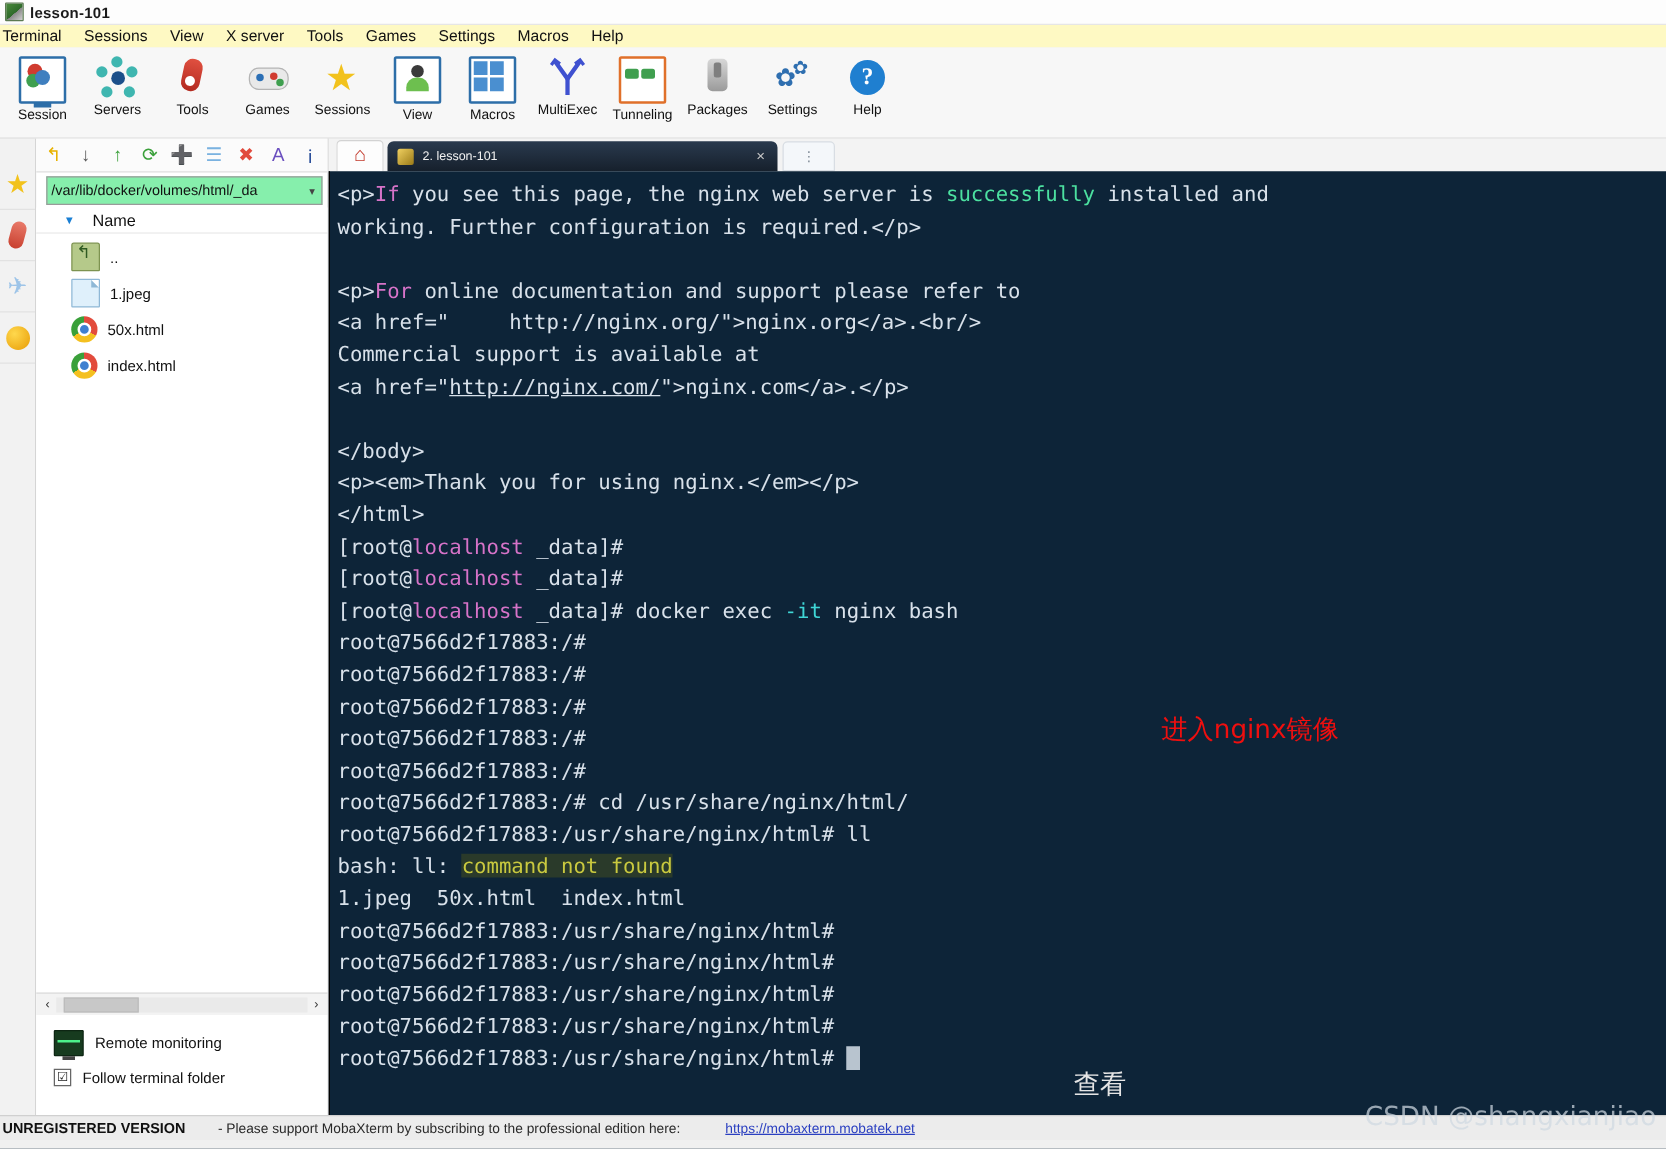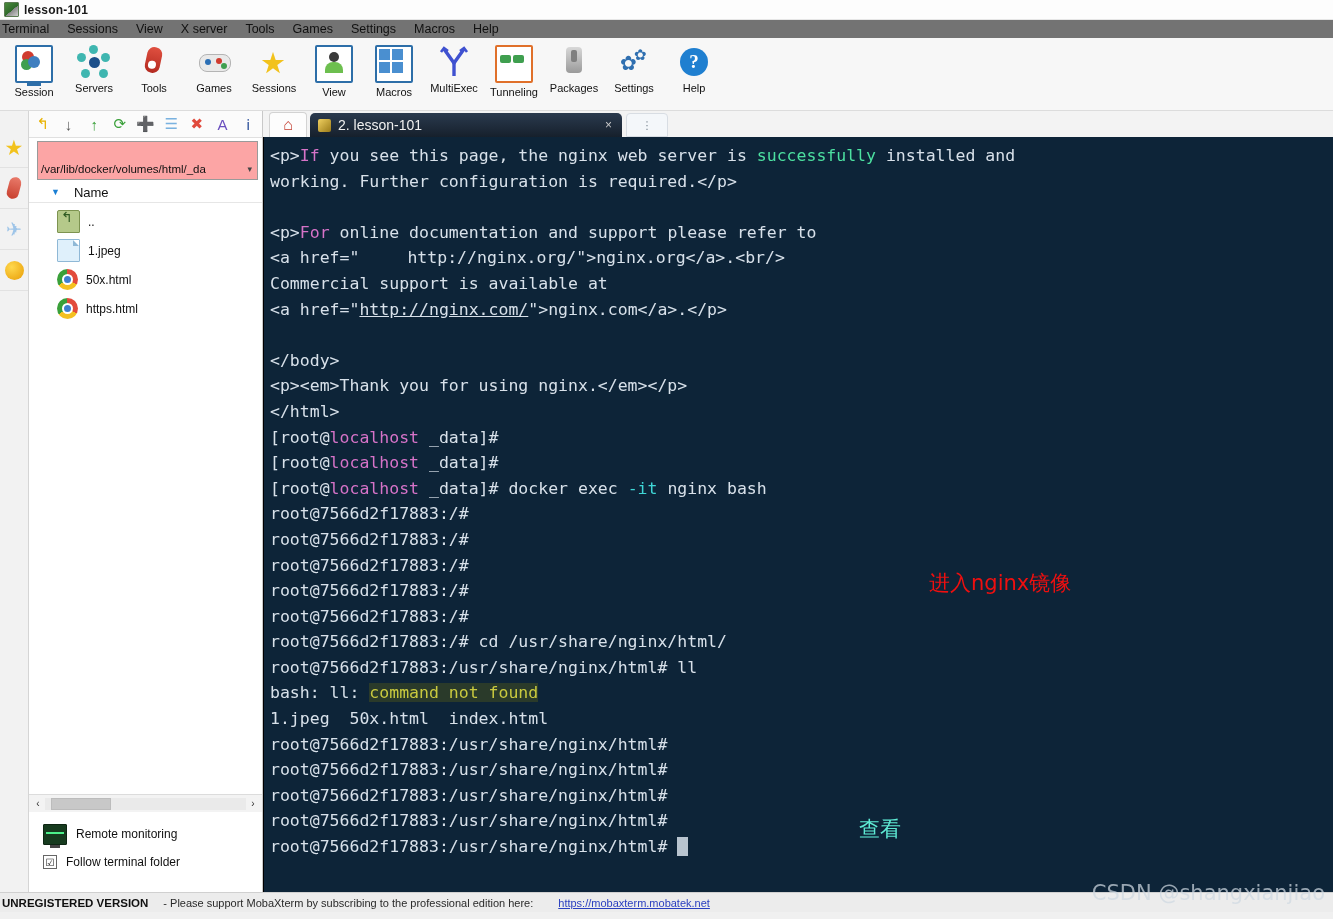--- a/index.html
+++ b/index.html
@@ -17,21 +17,21 @@
   }
   #titlebar .app-ico{
     width:13px;height:13px;margin-right:5px;flex:none;
     background:linear-gradient(140deg,#4a8a3c 0%,#2f6a2a 55%,#8a8a8a 56%,#cfcfcf 100%);
     border:1px solid #5b7a52;border-radius:1px;
   }
   #titlebar .title-text{font-size:12px;font-weight:bold;color:#1a1a1a;letter-spacing:.2px;}
 
   
   #menubar{
-    height:18px;background:#737373;display:flex;align-items:center;
+    height:18px;background:#fef9c3;display:flex;align-items:center;
     padding-left:0px;gap:0px;
   }
   #menubar .mi{
     font-size:12.5px;color:#111;padding:1px 9px 2px 9px;cursor:default;white-space:nowrap;
   }
   #menubar .mi:first-child{padding-left:2px;}
 
   
   #toolbar{
     height:70px;background:#f7f7f7;display:flex;align-items:flex-start;
@@ -105,21 +105,21 @@
   #sftp-toolbar{height:26px;background:#fbfbfb;display:flex;align-items:center;gap:2px;padding:0 2px;border-bottom:1px solid #e0e0e0;}
   .sf-ico{width:24px;height:22px;display:flex;align-items:center;justify-content:center;font-size:15px;cursor:default;position:relative;}
   .f-yellow{color:#e8b200;}
   .f-green{color:#3aa03a;}
   .f-blue{color:#7ab2e0;}
   .f-red{color:#e14a3c;}
   .f-purple{color:#6a4fbf;}
   .f-navy{color:#2b4f9a;}
   .f-gray{color:#5a5a5a;}
 
-  #sftp-path{height:21px;margin:3px 4px 2px 8px;border:1px solid #9a9a9a;background:#fca5a5;display:flex;align-items:center;padding:16px 2px 0 3px;}
+  #sftp-path{height:21px;margin:3px 4px 2px 8px;border:1px solid #9a9a9a;background:#86efac;display:flex;align-items:center;padding:0 2px 0 3px;}
   #sftp-path .p-txt{font-size:11.5px;color:#111;flex:1;white-space:nowrap;overflow:hidden;}
   #sftp-path .p-arrow{font-size:9px;color:#444;padding:0 3px;}
 
   #sftp-head{height:20px;display:flex;align-items:center;padding-left:44px;border-bottom:1px solid #e6e6e6;background:#fff;}
   #sftp-head .tri{color:#1a7fd4;font-size:9px;margin-left:-22px;margin-right:14px;}
   #sftp-head .hname{font-size:13px;color:#111;text-align:center;}
 
   #sftp-list{flex:1;background:#fff;padding-top:4px;overflow:hidden;}
   .frow{height:29px;display:flex;align-items:center;padding-left:58px;cursor:default;}
   .frow .fico{width:21px;height:21px;margin-right:8px;margin-left:-30px;position:relative;flex:none;}
@@ -144,21 +144,21 @@
   .foot-lbl{font-size:12px;color:#111;}
   .chk{width:12px;height:12px;border:1px solid #666;margin-right:9px;display:flex;align-items:center;justify-content:center;font-size:10px;color:#222;background:#fff;flex:none;}
 
   
   #term-wrap{flex:1;display:flex;flex-direction:column;background:#f3f3f3;}
   #tabbar{height:26px;display:flex;align-items:flex-end;padding-left:6px;background:#f3f3f3;}
   .home-tab{width:36px;height:24px;display:flex;align-items:center;justify-content:center;background:#fdfdfd;border:1px solid #d3d3d3;border-bottom:none;border-radius:4px 4px 0 0;}
   .home-ico{font-size:16px;color:#c2392b;line-height:16px;}
   .term-tab{height:24px;margin-left:3px;background:linear-gradient(180deg,#2a3a4e,#16202c);border-radius:5px 5px 0 0;display:flex;align-items:center;padding:0 4px 0 8px;min-width:300px;}
   .term-tab .ttico{width:13px;height:13px;margin-right:7px;background:linear-gradient(135deg,#f0d060,#9a7a18);border-radius:2px;flex:none;}
-  .term-tab .ttlbl{font-size:14px;color:#f0f0f0;flex:1;white-space:nowrap;}
+  .term-tab .ttlbl{font-size:10px;color:#f0f0f0;flex:1;white-space:nowrap;}
   .term-tab .ttx{font-size:12px;color:#c8c8c8;padding:0 6px;cursor:default;}
   .plus-tab{width:40px;height:22px;margin-left:4px;background:#f4f7fa;border:1px solid #d8dde3;border-radius:4px 4px 0 0;display:flex;align-items:center;justify-content:center;}
   .plus-tab .d{font-size:11px;color:#7f8a96;}
 
   #terminal{
     flex:1;background:#0d2438;overflow:hidden;position:relative;
     font-family:"DejaVu Sans Mono","Liberation Mono",monospace;
     font-size:16.5px;line-height:25.6px;padding:6px 0 0 6px;
     border-left:1px solid #000;
   }
@@ -167,21 +167,21 @@
   .c-magenta{color:#d673c8;}
   .c-green{color:#4ce0a0;}
   .c-cyan{color:#3fd6d6;}
   .c-yellow{color:#c9c93f;background:#2a3a2a;}
   .cursor{display:inline-block;width:11px;height:19px;background:#b8c4cf;vertical-align:-4px;}
   .annot{position:absolute;color:#ef0f0f;font-size:21px;font-family:"DejaVu Sans","Liberation Sans",sans-serif;white-space:nowrap;}
 
   
   #statusbar{
     height:19px;background:#ececec;border-top:1px solid #d0d0d0;
-    display:flex;align-items:center;padding-left:2px;gap:1px;
+    display:flex;align-items:center;padding-left:2px;gap:12px;
   }
   #statusbar .unreg{font-size:11.5px;font-weight:bold;color:#101010;}
   #statusbar .msg{font-size:11px;color:#2a2a2a;margin-left:14px;}
   #statusbar .link{font-size:11px;color:#2a3fc0;margin-left:24px;text-decoration:underline;cursor:pointer;}
 
   
   #watermark{
     position:absolute;right:8px;bottom:14px;
     font-size:21px;color:#cfd9e2;opacity:.72;
     font-family:"DejaVu Sans","Liberation Sans",sans-serif;
@@ -367,21 +367,21 @@
       <div class="frow">
         <span class="fico ic-doc"></span>
         <span class="flbl">1.jpeg</span>
       </div>
       <div class="frow">
         <span class="fico ic-chrome"></span>
         <span class="flbl">50x.html</span>
       </div>
       <div class="frow">
         <span class="fico ic-chrome"></span>
-        <span class="flbl">https.html</span>
+        <span class="flbl">index.html</span>
       </div>
     </div>
 
     <div id="sftp-scroll">
       <div class="sb-arrow">‹</div>
       <div class="sb-track">
           <div class="sb-thumb"></div>
         </div>
       <div class="sb-arrow">›</div>
     </div>
@@ -437,21 +437,21 @@
         <div class="ln"><span class="c-white">root@7566d2f17883:/# cd /usr/share/nginx/html/</span></div>
         <div class="ln"><span class="c-white">root@7566d2f17883:/usr/share/nginx/html# ll</span></div>
         <div class="ln"><span class="c-white">bash: ll: </span><span class="c-yellow">command not found</span></div>
         <div class="ln"><span class="c-white">1.jpeg  50x.html  index.html</span></div>
         <div class="ln"><span class="c-white">root@7566d2f17883:/usr/share/nginx/html#</span></div>
         <div class="ln"><span class="c-white">root@7566d2f17883:/usr/share/nginx/html#</span></div>
         <div class="ln"><span class="c-white">root@7566d2f17883:/usr/share/nginx/html#</span></div>
         <div class="ln"><span class="c-white">root@7566d2f17883:/usr/share/nginx/html#</span></div>
         <div class="ln"><span class="c-white">root@7566d2f17883:/usr/share/nginx/html# </span><span class="cursor"></span></div>
         <div class="annot" style="left: 665px; top: 434px; color: rgb(239, 15, 15);">进入nginx镜像</div>
-        <div class="annot" style="left: 595px; top: 680px; color: #5eead4;">查看</div>
+        <div class="annot" style="left: 595px; top: 718px; color: #e5e5e5;">查看</div>
       </div>
   </div>
 </div>
 
 <div id="statusbar">
   <span class="unreg">UNREGISTERED VERSION</span>
   <span class="msg">-  Please support MobaXterm by subscribing to the professional edition here:</span>
   <span class="link">https://mobaxterm.mobatek.net</span>
 </div>
 

